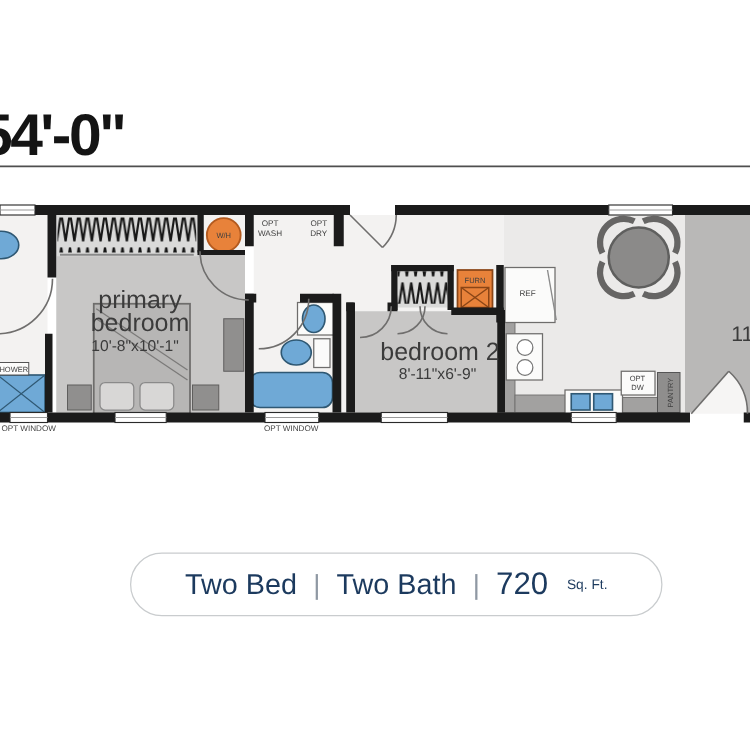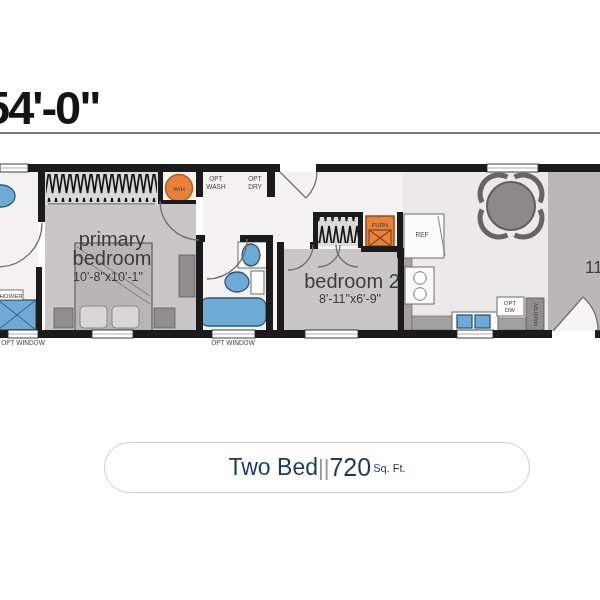--- a/index.html
+++ b/index.html
@@ -23,21 +23,21 @@
   .furniture{fill:#908f8e;stroke:#5f5e5d;stroke-width:0.8;}
   .bedline{stroke:#7b7a79;stroke-width:1;}
   .lbl{font-family:"Liberation Sans",sans-serif;font-size:6.5px;fill:#3f3f3f;text-anchor:middle;}
   .lbl-sm{font-family:"Liberation Sans",sans-serif;font-size:6px;fill:#3f3f3f;text-anchor:middle;}
   .room-name{font-family:"Liberation Sans",sans-serif;font-size:20px;fill:#3b3b3b;text-anchor:middle;}
   .room-dims{font-family:"Liberation Sans",sans-serif;font-size:12.5px;fill:#3b3b3b;text-anchor:middle;}
   .living-dim{font-family:"Liberation Sans",sans-serif;font-size:17px;fill:#3b3b3b;}
   
   #caption-card{position:absolute;left:104px;top:442px;width:426px;height:51px;background:#fff;
                 border:1.5px solid #c9ccce;border-radius:26px;display:flex;align-items:center;
-                justify-content:center;box-sizing:border-box;}
+                justify-content:center;gap:13px;box-sizing:border-box;}
   .cap-main{color:var(--caption_text,#1c3a5e);font-size:23px;}
   .cap-sep{color:#8f98a3;font-size:22px;font-weight:300;}
   .cap-num{color:var(--caption_text,#1c3a5e);font-size:25px;}
   .cap-unit{color:var(--caption_text,#1c3a5e);font-size:11px;margin-left:2px;}
 </style>
 </head>
 <body>
 
 <div id="canvas">
 
@@ -217,18 +217,19 @@
       <text x="255" y="181" class="lbl">OPT</text>
       <text x="255" y="189" class="lbl">DRY</text>
       <text x="233" y="345" class="lbl">OPT WINDOW</text>
       <text x="23" y="345" class="lbl" text-anchor="end">OPT WINDOW</text>
     </g>
   </svg>
 
   <div id="caption-card">
     <span class="cap-main">Two Bed</span>
     <span class="cap-sep">|</span>
+    <span class="cap-main">Two Bath</span>
     <span class="cap-sep">|</span>
     <span class="cap-num">720</span>
     <span class="cap-unit">Sq. Ft.</span>
   </div>
 
 </div>
 
 </body></html>

